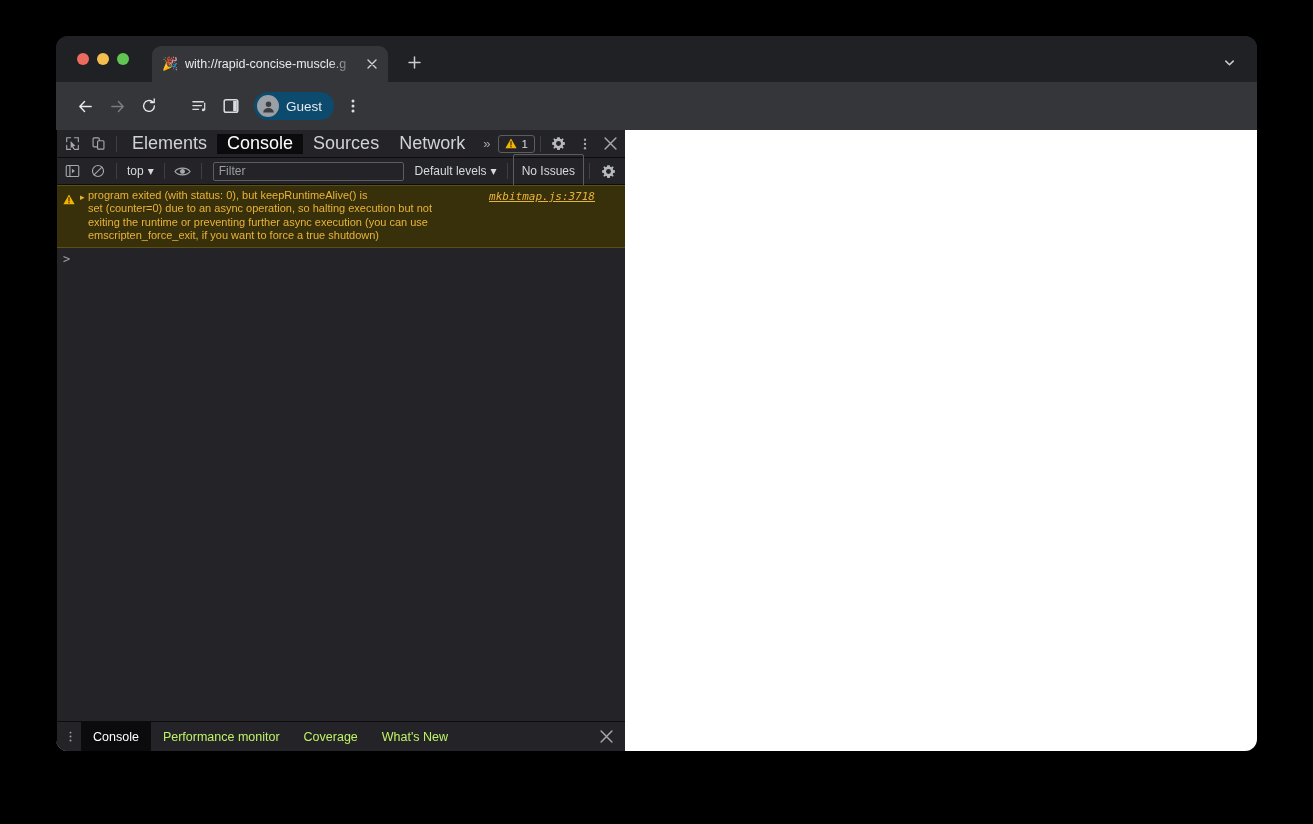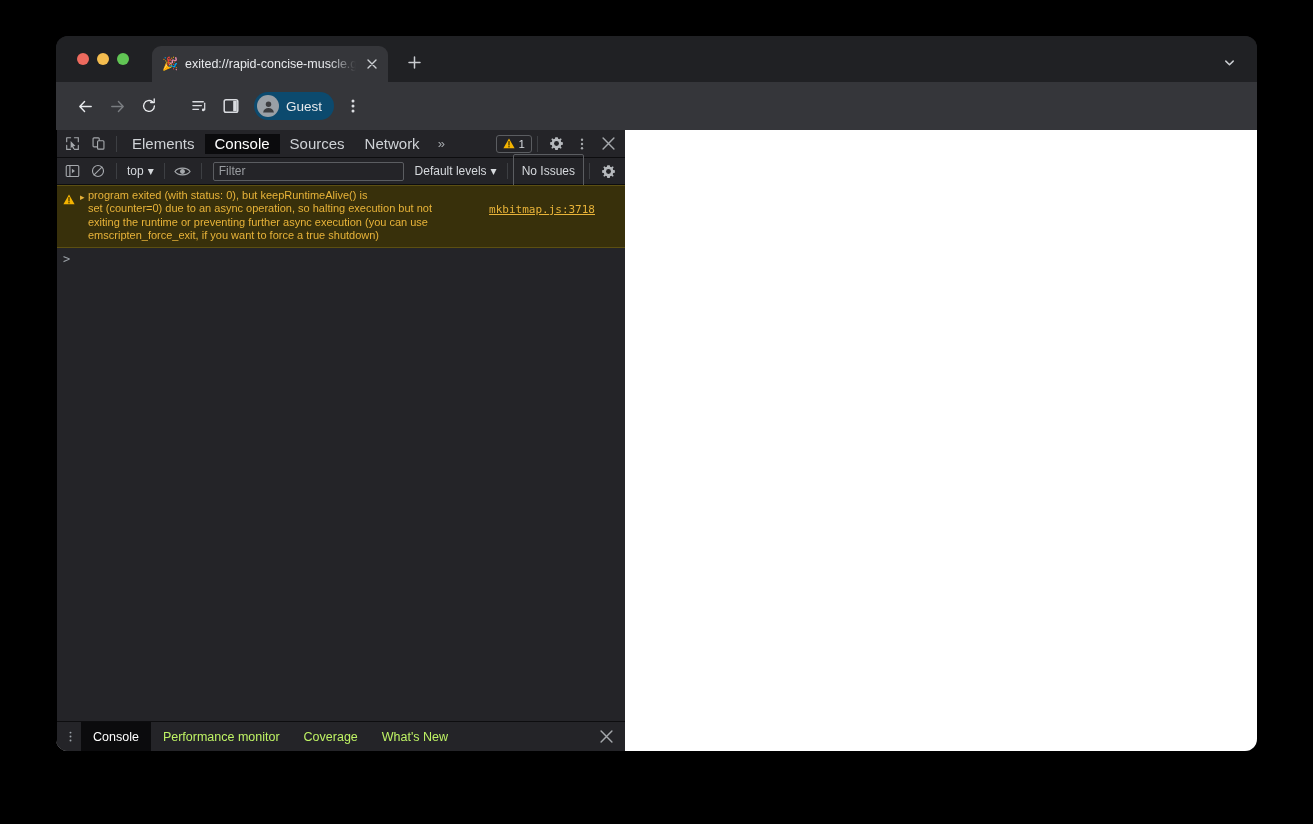--- a/index.html
+++ b/index.html
@@ -196,21 +196,21 @@
     width: 26px; height: 24px;
     display: flex; align-items: center; justify-content: center;
     color: #a5a8ac; flex: 0 0 auto;
   }
   .vsep { width: 1px; height: 16px; background: #3d3f43; margin: 0 5px; flex: 0 0 1px; }
   .dt-tab {
     height: 20px;
     padding: 0 10px;
     display: flex; align-items: center;
     color: #cfd2d6;
-    font-size: 15px;
+    font-size: 18px;
     white-space: nowrap;
   }
   .dt-tab.active { background: #0b0b0d; color: #ffffff; }
   .dt-more { color: #a5a8ac; font-size: 13px; padding: 0 8px; }
   .dt-spacer { flex: 1 1 auto; }
   .warn-badge {
     height: 18px;
     display: flex; align-items: center; gap: 4px;
     padding: 0 6px;
     border: 1px solid #5b5d61;
@@ -298,25 +298,26 @@
     color: #e8b339;
     font-family: Liberation Sans, sans-serif;
     font-size: 11px;
     line-height: 13.4px;
     white-space: pre-wrap;
     padding-right: 4px;
   }
   .warn-src {
     position: absolute;
     right: 30px;
-    top: 17px;
+    top: 4px;
     color: #e8b339;
     font-family: "DejaVu Sans Mono", monospace;
     font-size: 11px;
     text-decoration: underline;
+    font-style: italic;
   }
   .prompt-row {
     display: flex;
     align-items: flex-start;
     padding: 4px 6px;
     height: 22px;
   }
   .prompt-caret {
     color: #9aa0a6;
     font-family: "DejaVu Sans Mono", monospace;
@@ -361,21 +362,21 @@
 
   <div class="tabstrip">
     <div class="traffic">
       <div class="dot red"></div>
       <div class="dot yellow"></div>
       <div class="dot green"></div>
     </div>
 
     <div class="tab">
       <div class="tab-favicon">🎉</div>
-      <div class="tab-title">exited://rapid-concise-muscle.g</div>
+      <div class="tab-title">with://rapid-concise-muscle.g</div>
       <div class="tab-close">
         <svg width="10" height="10" viewBox="0 0 10 10">
           <path d="M1 1 L9 9 M9 1 L1 9" stroke="#cdd0d4" stroke-width="1.4" stroke-linecap="round" fill="none"></path>
         </svg>
       </div>
     </div>
 
     <div class="newtab">
       <svg width="13" height="13" viewBox="0 0 13 13">
         <path d="M6.5 1 L6.5 12 M1 6.5 L12 6.5" stroke="#c9ccd0" stroke-width="1.5" stroke-linecap="round" fill="none"></path>

